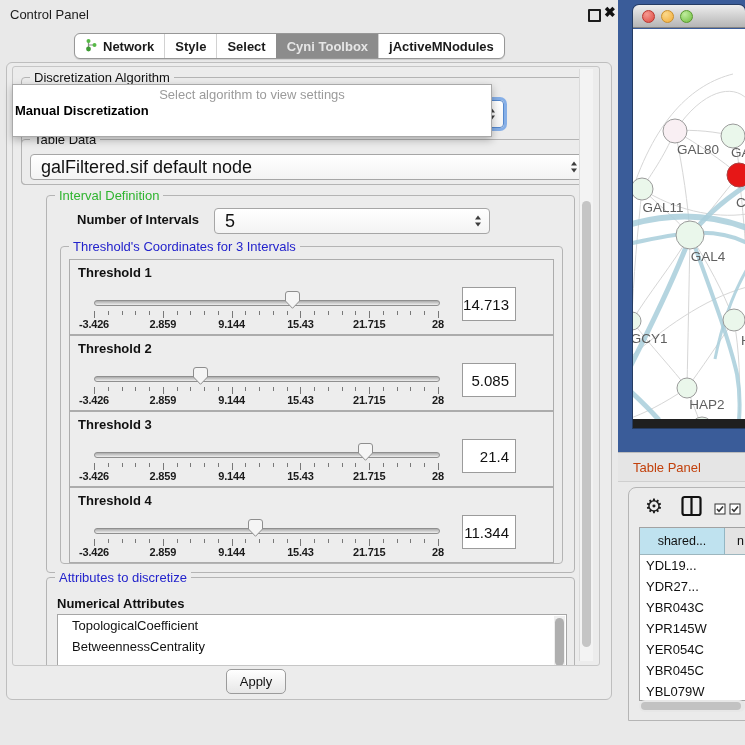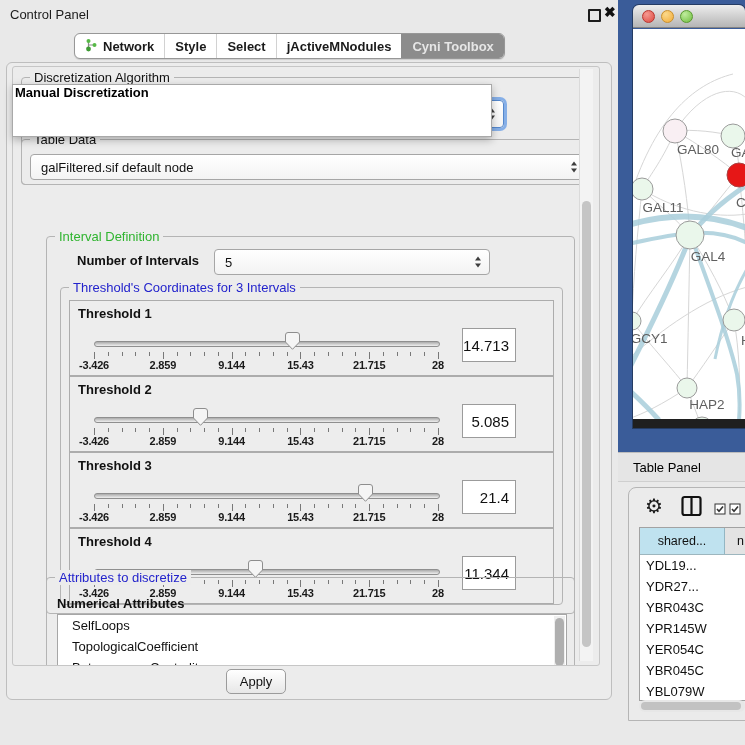--- a/index.html
+++ b/index.html
@@ -17,21 +17,21 @@
   .seg.sel{background:#8C8C8C;color:#E6E6E6;border-left-color:#8C8C8C;}
   .outer-panel{position:absolute;left:6px;top:62px;width:604px;height:636px;background:#ECECEC;
                border:1px solid #BEBEBE;border-radius:6px;}
   .inner-panel{position:absolute;left:12px;top:66px;width:586px;height:598px;background:#ECECEC;
                border:1px solid #C6C6C6;border-radius:3px;overflow:hidden;}
   .grp{position:absolute;border:1px solid #B4B4B4;border-radius:4px;}
   .gt{position:absolute;top:-8px;left:8px;background:#ECECEC;padding:0 4px;font-size:13px;line-height:15px;color:#111;}
   .gt.blue{color:#2323CC;}
   .gt.green{color:#2FB42F;}
   .combo{position:absolute;background:linear-gradient(#FFFFFF,#F3F3F3);border:1px solid #A6A6A6;border-radius:4px;
-         font-size:13px;color:#111;display:flex;align-items:center;padding-left:10px;box-sizing:border-box;}
+         font-size:18px;color:#111;display:flex;align-items:center;padding-left:10px;box-sizing:border-box;}
   .combo.focus{border-color:#5588CC;box-shadow:0 0 0 3px rgba(100,155,230,.75);}
   .spin{position:absolute;right:8px;top:50%;transform:translateY(-50%);}
   .arr{width:0;height:0;border-left:3.5px solid transparent;border-right:3.5px solid transparent;display:block;}
   .arr.up{border-bottom:4.5px solid #3d3d3d;margin-bottom:3px;}
   .arr.dn{border-top:4.5px solid #3d3d3d;}
   .popup{position:absolute;left:12px;top:84px;width:478px;height:51px;background:#FFF;border:1px solid #A9A9A9;
          box-shadow:0 3px 8px rgba(0,0,0,.28);z-index:50;font-size:13px;}
   .popup .ph{height:16px;line-height:16px;text-align:center;color:#9B9B9B;margin-top:2px;}
   .popup .opt{height:16px;line-height:16px;padding-left:2px;color:#000;}
   .popup .opt.b{font-weight:700;}
@@ -60,21 +60,21 @@
   .desktop{position:absolute;left:618px;top:0;width:127px;height:452px;}
   .macwin{position:absolute;left:633px;top:5px;width:112px;height:423px;border-radius:6px 6px 0 0;overflow:hidden;
           box-shadow:0 0 0 1px rgba(0,0,0,.35);}
   .mtb{height:23px;background:linear-gradient(#EDEDED,#B5B5B5);border-bottom:1px solid #848484;
        display:flex;align-items:center;padding-left:9px;gap:6px;box-sizing:border-box;}
   .light{width:13px;height:13px;border-radius:50%;box-sizing:border-box;}
   .netview{position:absolute;top:24px;left:0;width:124px;height:390px;background:#FFF;}
   .winbottom{position:absolute;top:414px;left:0;width:112px;height:9px;background:#1F1F1F;}
   .tp-strip{position:absolute;left:618px;top:452px;width:127px;height:30px;background:#E5E5E5;
             border-top:1px solid #BDBDBD;border-bottom:1px solid #CFCFCF;font-size:13px;line-height:30px;
-            padding-left:15px;box-sizing:border-box;color:#000000;}
+            padding-left:15px;box-sizing:border-box;color:#c2410c;}
   .tp-box{position:absolute;left:628px;top:487px;width:117px;height:232px;background:#EBEBEB;
           border:1px solid #B5B5B5;border-radius:8px 0 0 0;}
   .gear{position:absolute;left:16px;top:6px;font-size:20px;color:#1c1c1c;}
   .tbl{position:absolute;left:10px;top:39px;width:106px;height:172px;background:#FFF;border:1px solid #A2A2A2;overflow:hidden;}
   .thead{display:flex;height:26px;border-bottom:1px solid #9DB6BE;font-size:12.5px;}
   .thc1{width:85px;display:flex;align-items:center;justify-content:center;border-right:1px solid #93B6C3;box-sizing:border-box;}
   .thc2{flex:1;display:flex;align-items:center;padding-left:12px;}
   .trow{display:flex;height:21px;font-size:13px;gap:20px;}
   .tc1{width:85px;padding-left:6px;line-height:21px;box-sizing:border-box;white-space:nowrap;overflow:hidden;}
   .tc2{flex:1;padding-left:5px;line-height:21px;white-space:nowrap;overflow:hidden;}
@@ -103,25 +103,25 @@
         </svg>
       </span>
       <span>Network</span>
     </div>
     <div class="seg">
         <span>Style</span>
       </div>
     <div class="seg">
         <span>Select</span>
       </div>
+    <div class="seg sel">
+        <span>Cyni Toolbox</span>
+      </div>
     <div class="seg">
         <span>jActiveMNodules</span>
-      </div>
-    <div class="seg sel">
-        <span>Cyni Toolbox</span>
       </div>
   </div>
 
   <div class="outer-panel"></div>
   <div class="inner-panel">
 
     <div class="grp" style="left:8px;top:10px;width:570px;height:106px;">
       <span class="gt">Discretization Algorithm</span>
       <div class="combo focus" style="left:8px;top:22px;width:474px;height:28px;">
         <span class="spin">
@@ -135,21 +135,21 @@
       <span class="gt">Table Data</span>
       <div class="combo" style="left:8px;top:14px;width:556px;height:26px;">
         <span>galFiltered.sif default node</span>
         <span class="spin">
             <span class="arr up"></span>
             <span class="arr dn"></span>
           </span>
       </div>
     </div>
 
-    <div class="grp" style="left:33px;top:128px;width:527px;height:376px;margin-top:41px;">
+    <div class="grp" style="left:33px;top:128px;width:527px;height:376px;">
       <span class="gt green">Interval Definition</span>
       <div style="position:absolute;left:30px;top:16px;font-size:13px;font-weight:700;">Number of Intervals</div>
       <div class="combo" style="left:167px;top:12px;width:276px;height:26px;">
         <span>5</span>
         <span class="spin">
             <span class="arr up"></span>
             <span class="arr dn"></span>
           </span>
       </div>
 
@@ -342,36 +342,36 @@
   </div>
           </div>
       </div>
     </div>
 
     <div class="grp" style="left:33px;top:510px;width:527px;height:120px;">
       <span class="gt blue">Attributes to discretize</span>
       <div style="position:absolute;left:10px;top:18px;font-size:13px;font-weight:700;">Numerical Attributes</div>
       <div class="attr-list">
         <div id="attr-items">
-            <div class="li">SelfLoops</div>
             <div class="li">TopologicalCoefficient</div>
             <div class="li">BetweennessCentrality</div>
           </div>
         <div class="list-sb">
             <div class="lth"></div>
           </div>
       </div>
     </div>
 
     <div class="main-sb">
         <div class="mth"></div>
       </div>
   </div>
 
   <div class="popup">
+    <div class="ph">Select algorithm to view settings</div>
     <div class="opt b">Manual Discretization</div>
   </div>
 
   <div class="btn" style="left:226px;top:669px;width:58px;height:23px;">Apply</div>
 
 
   <div class="desktop" style="background: rgb(58, 92, 153);"></div>
   <div class="macwin">
     <div class="mtb">
       <span class="light" style="background:radial-gradient(circle at 35% 30%,#F59A92,#DD4840);border:1px solid #B8362F;"></span>

